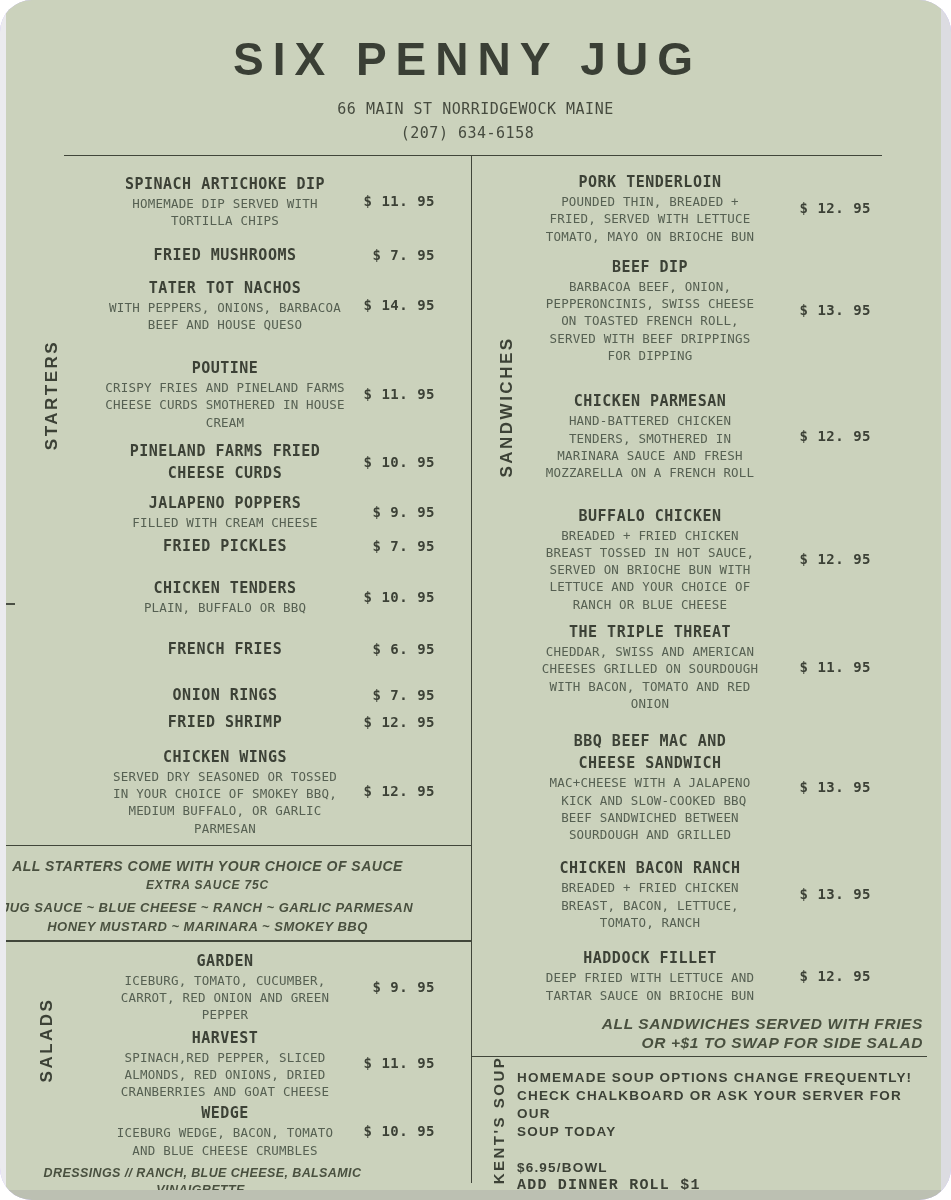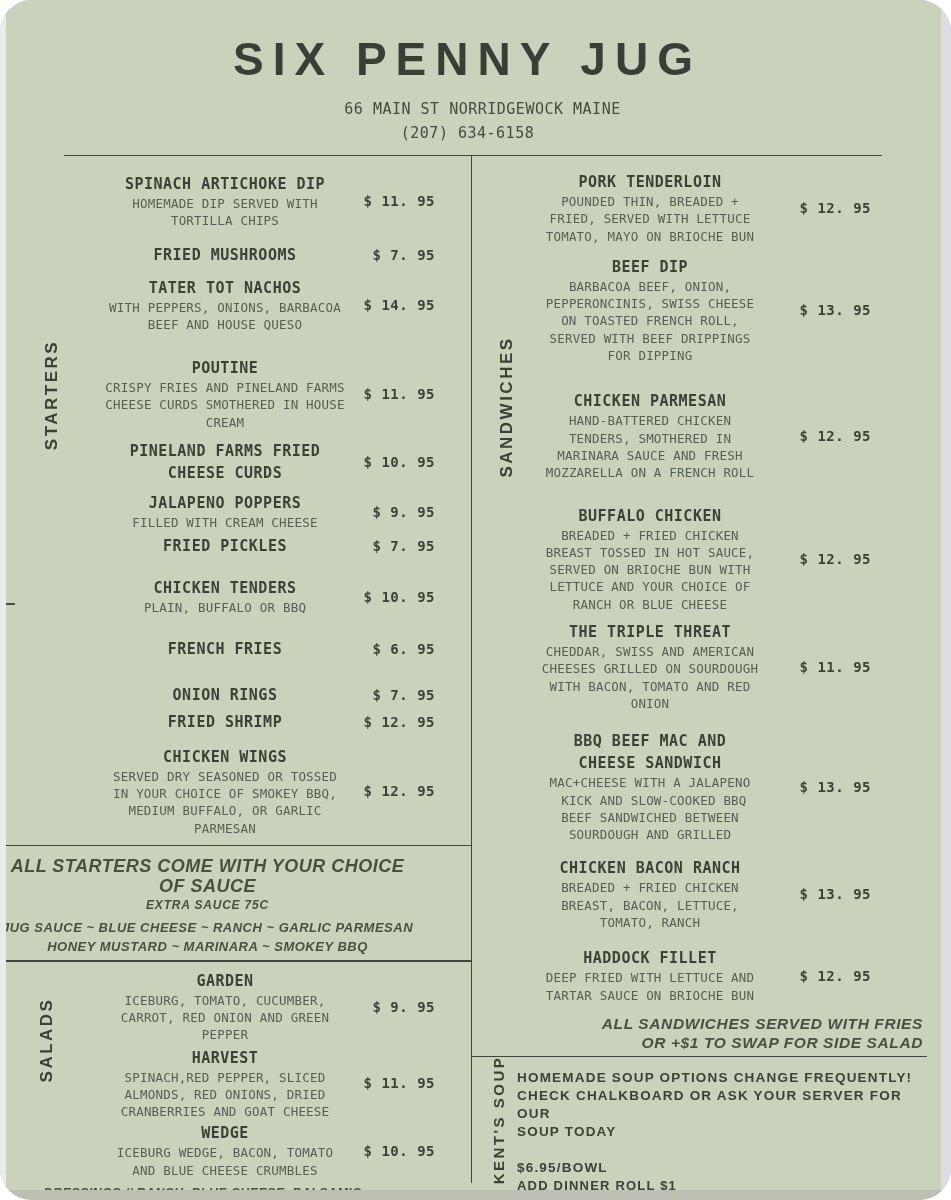--- a/index.html
+++ b/index.html
@@ -5,21 +5,21 @@
   * { margin:0; padding:0; box-sizing:border-box; }
   body { font-family:"Liberation Sans", sans-serif; }
   .screen { position:relative; width:951px; height:1200px; background:#c4b5fd; overflow:hidden;border-radius:32px; }
   .page { position:absolute; left:6px; top:0; width:935px; height:1190px; background:#cbd2bc; }
   .page-bottom-strip { position:absolute; left:6px; bottom:0; width:935px; height:10px; background:#bcc0b2; }
   .edge-right { position:absolute; right:0; top:0; width:10px; height:100%; background:#dcdce1; }
   .edge-left { position:absolute; left:0; top:0; width:6px; height:100%; background:#ebebee; }
 
   .title { position:absolute; top:32px; left:0; width:935px; text-align:center;
            font-size:46px; font-weight:700; letter-spacing:9px; color:#3a3f35; }
-  .addr  { position:absolute; top:100px; left:15px; width:935px; text-align:center;
+  .addr  { position:absolute; top:100px; left:8px; width:935px; text-align:center;
            font-family:"DejaVu Sans Mono", monospace; font-size:15px; letter-spacing:0.5px; color:#464b3f; }
   .phone { position:absolute; top:124px; left:0; width:935px; text-align:center;
            font-family:"DejaVu Sans Mono", monospace; font-size:15px; letter-spacing:0.5px; color:#464b3f; }
 
   .hr { position:absolute; height:1.4px; background:#41463a; }
   .hr-header { left:64px; top:155px; width:818px; }
   .vline-center { position:absolute; left:471px; top:155px; width:1.4px; height:1028px; background:#41463a; }
 
   .col { position:absolute; top:156px; }
   .col-left  { left:0;   width:471px; }
@@ -35,36 +35,36 @@
           letter-spacing:0.2px; color:#566052; white-space:pre-wrap; }
   .price { font-family:"DejaVu Sans Mono", monospace; font-weight:700; font-size:14px;
            letter-spacing:0.5px; color:#3c4136; margin-left:auto; white-space:pre; }
 
   .vlabel { position:absolute; white-space:nowrap; font-weight:700; letter-spacing:2.5px;
             color:#3c4136; transform:translate(-50%,-50%) rotate(-90deg); }
   .vlabel-lg { font-size:17px; }
   .vlabel-sm { font-size:15px; }
 
   .note-block { text-align:center; padding-right:56px; color:#49503f; font-style:italic; font-weight:700; }
-  .note-l1 { font-size:18px; line-height:20px; letter-spacing:0.5px; padding-top:10px; }
+  .note-l1 { font-size:14px; line-height:20px; letter-spacing:0.5px; padding-top:10px; }
   .note-l2 { font-size:12px;   line-height:19px; letter-spacing:0.8px; }
   .note-l3 { font-size:13px;   line-height:19px; letter-spacing:0.5px; margin-top:3px; }
   .note-l4 { font-size:13px;   line-height:19px; letter-spacing:0.5px; }
   .dressings { text-align:center; padding-right:66px; margin-top:6px; color:#49503f; font-style:italic;
                font-weight:700; font-size:12.5px; line-height:17px; letter-spacing:0.4px; white-space:pre-wrap; }
   .sandwich-note { text-align:right; padding-right:12px; margin-top:10px; color:#49503f; font-style:italic;
                    font-weight:700; font-size:15.5px; line-height:19px; letter-spacing:0.6px; white-space:pre-wrap; }
   .hr-inline { height:1.4px; background:#41463a; border:0; }
 
   .soup-block { padding:12px 0 0 46px; }
   .soup-desc  { font-weight:700; font-size:13.5px; line-height:18px; letter-spacing:1.2px;
                 color:#3c4136; white-space:pre-wrap; }
   .soup-price { font-weight:700; font-size:13.5px; line-height:18px; letter-spacing:1.2px;
                 color:#3c4136; margin-top:18px; }
-  .soup-addon { font-weight:700; font-size:13px; line-height:18px; letter-spacing:1.2px; color:#3c4136; }
+  .soup-addon { font-weight:700; font-size:15px; line-height:18px; letter-spacing:1.2px; color:#3c4136;font-family:Liberation Mono, monospace; }
 
   .edge-dash { position:absolute; left:2px; top:603px; width:13px; height:2px; background:#4a4f44; }
 </style>
 </head>
 <body>
 
 <div class="screen">
   <div class="page"></div>
 
   <div class="title">SIX PENNY JUG</div>

